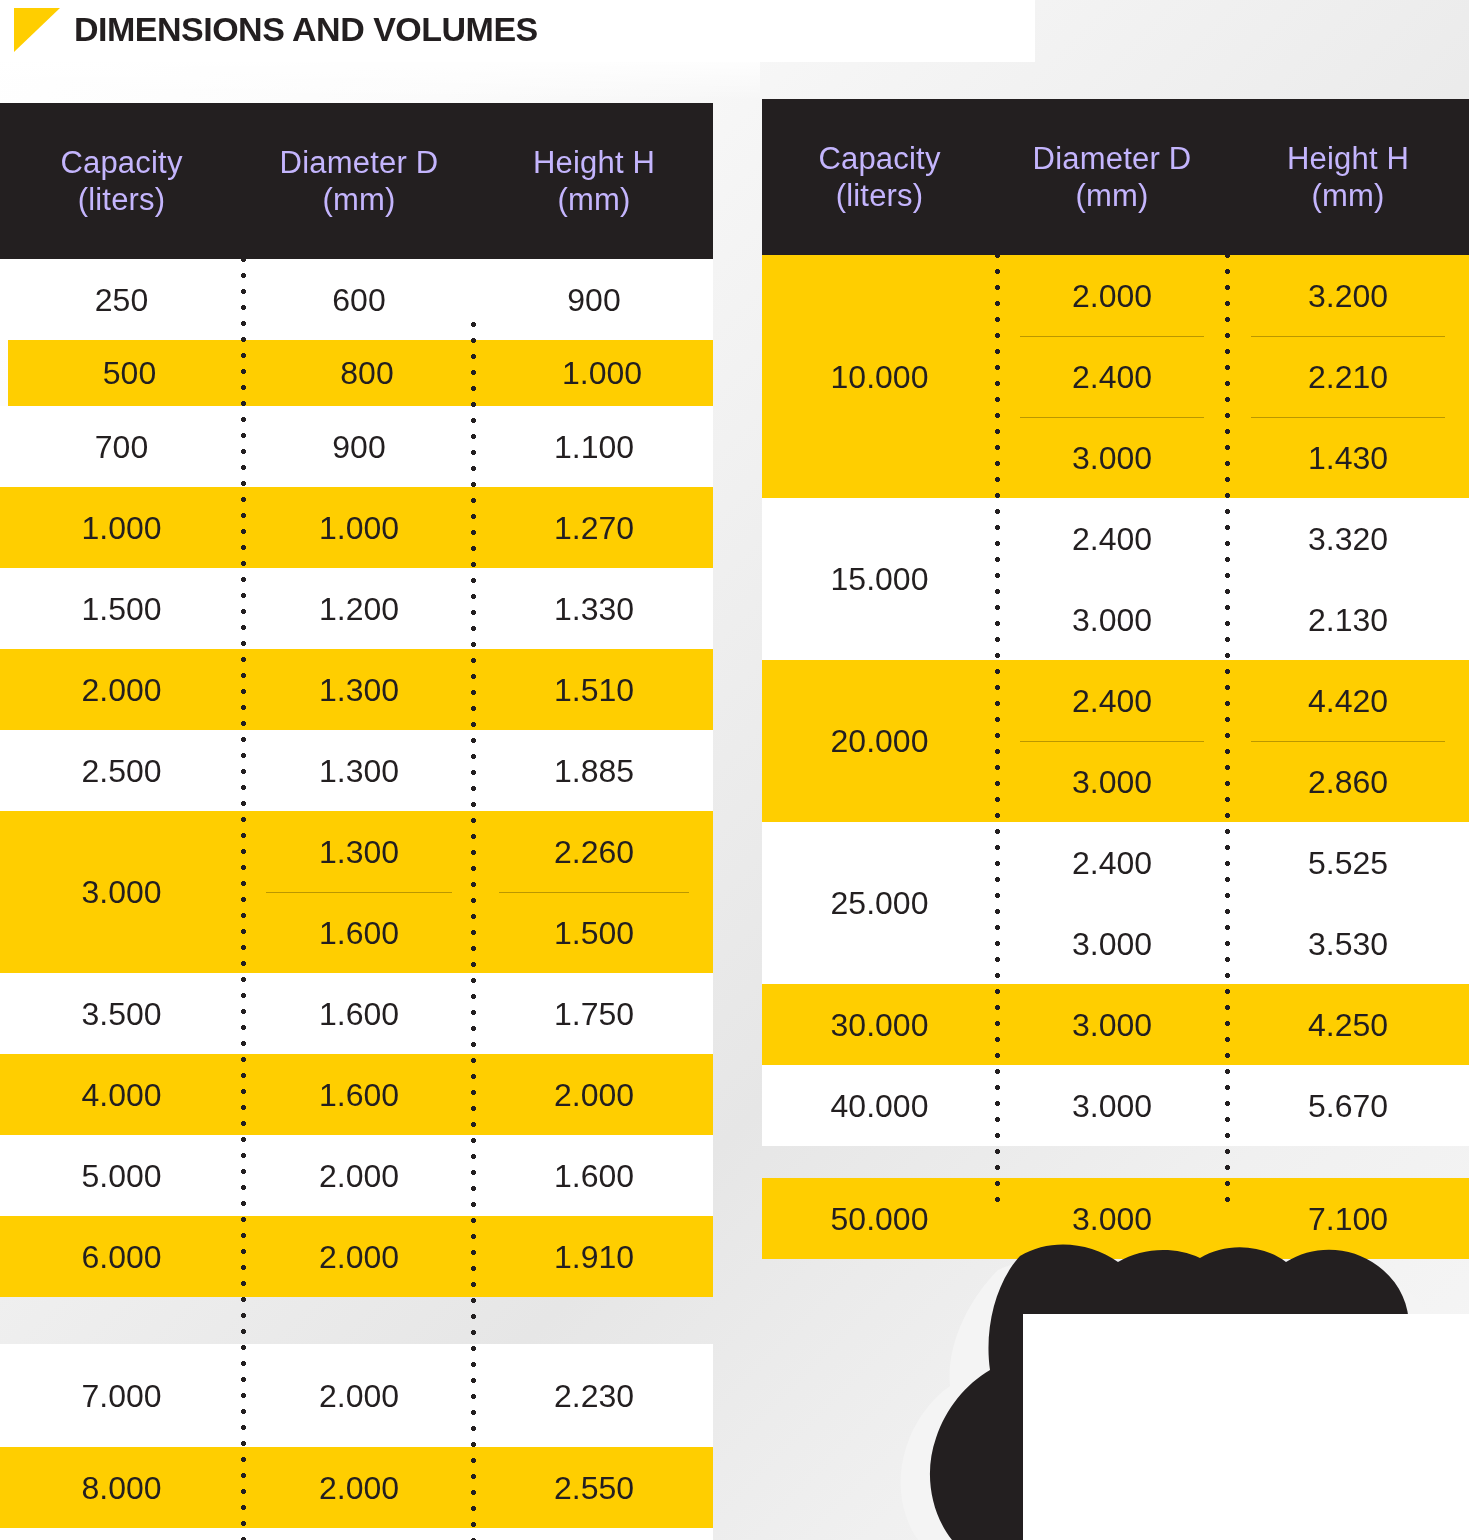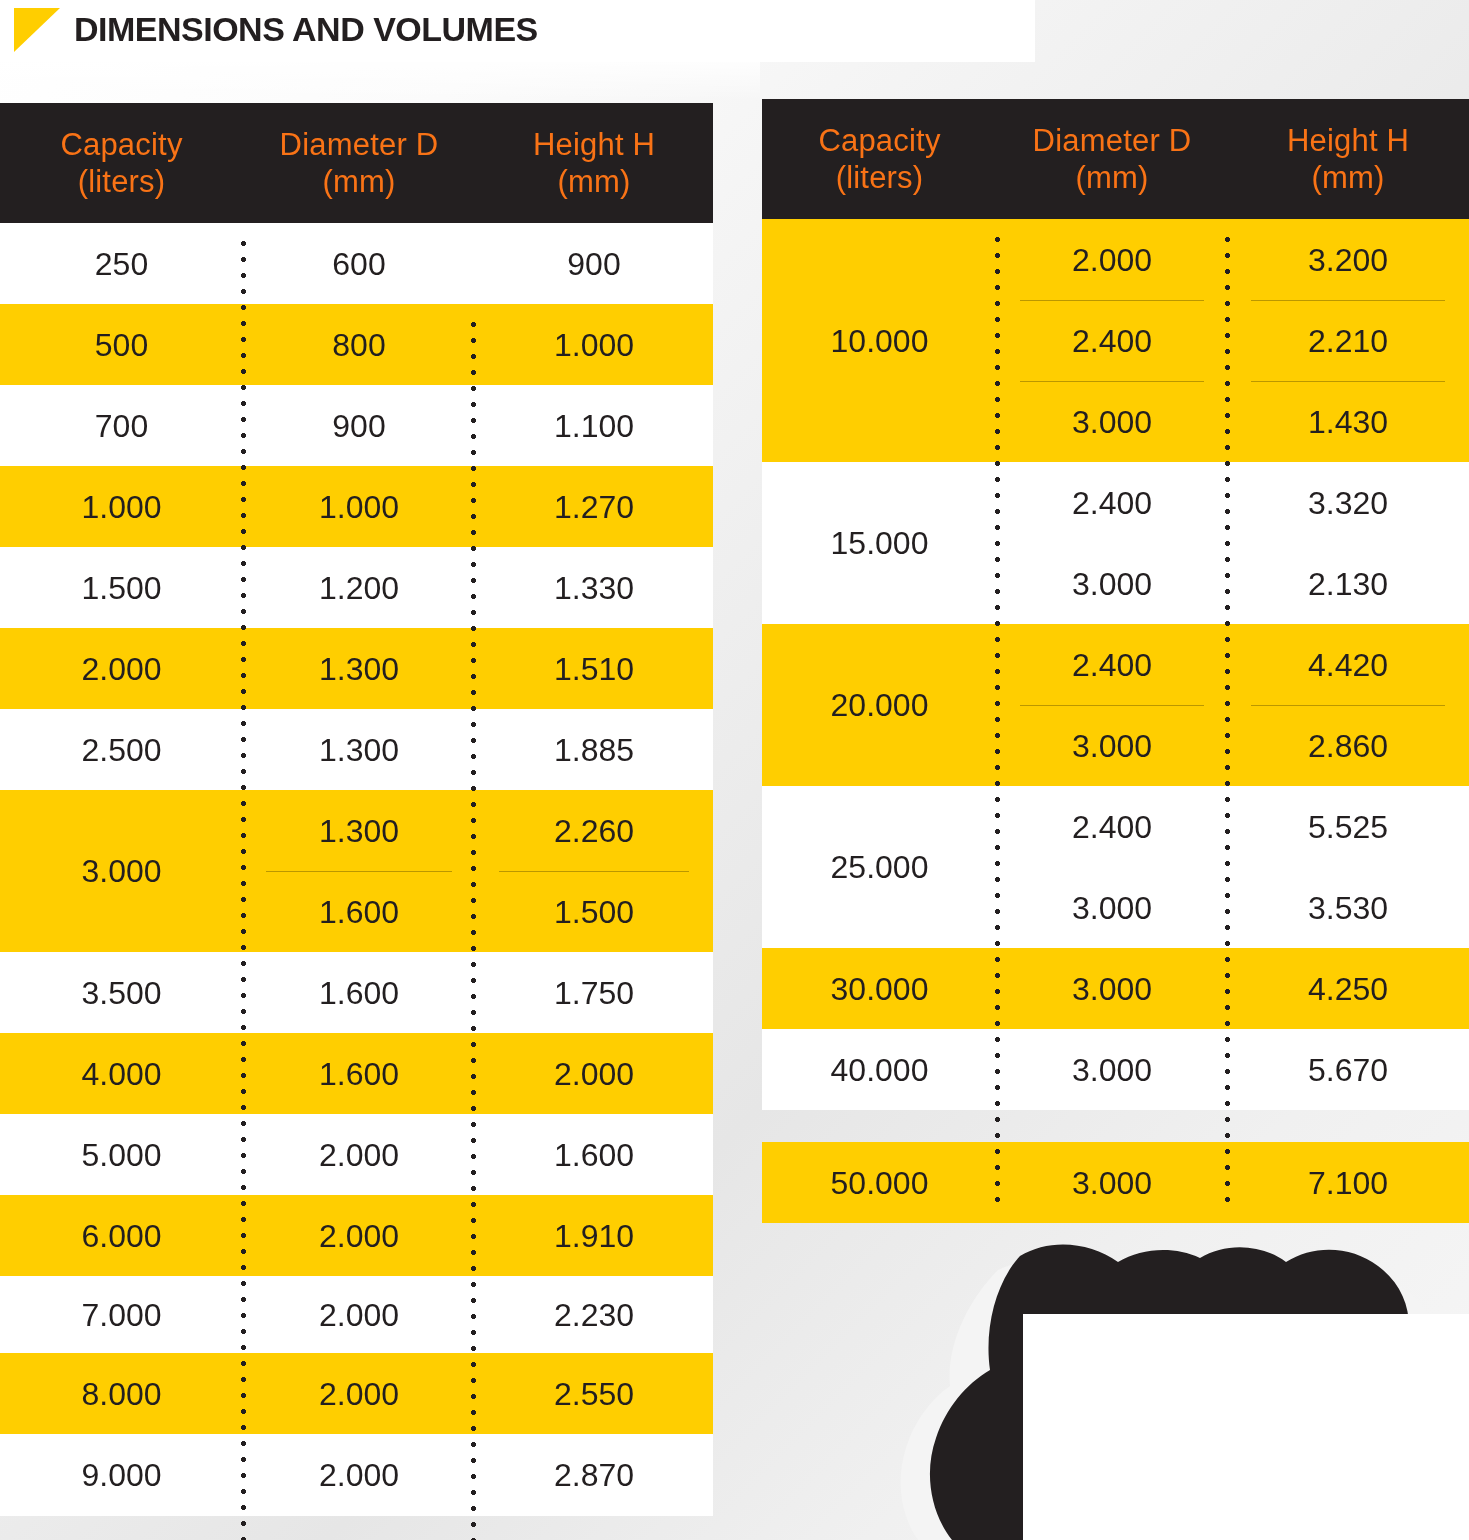--- a/index.html
+++ b/index.html
@@ -38,22 +38,22 @@
   }
 
   
   .table{
     position:absolute;
   }
   .tbl-left{left:0px;top:103px;width:713px;}
   .tbl-right{left:762px;top:99px;width:707px;}
 
   .thead{
-    background:#231F20;color:#f97316;
-    display:flex;height:120px;align-items:center;justify-content:space-between;
+    background:#231F20;color:#c4b5fd;
+    display:flex;height:156px;align-items:center;justify-content:space-between;
   }
   .thead .hcell{
     flex:0 0 auto;text-align:center;
     font-size:31px;line-height:37px;font-weight:normal;
     letter-spacing:0.2px;
   }
 
   .trow{display:flex;position:relative;}
   .trow.white{background:#ffffff;}
   .trow.yellow{background:#FFCE00;}
@@ -130,21 +130,21 @@
           <div class="cell c0">
             <div class="sub">250</div>
           </div>
           <div class="cell c1">
             <div class="sub">600</div>
           </div>
           <div class="cell c2">
             <div class="sub">900</div>
           </div>
         </div>
-        <div class="trow yellow" style="height: 81px;">
+        <div class="trow yellow" style="height: 66px; margin-left: 8px;">
           <div class="cell c0">
             <div class="sub">500</div>
           </div>
           <div class="cell c1">
             <div class="sub">800</div>
           </div>
           <div class="cell c2">
             <div class="sub">1.000</div>
           </div>
         </div>
@@ -253,21 +253,21 @@
           <div class="cell c0">
             <div class="sub">6.000</div>
           </div>
           <div class="cell c1">
             <div class="sub">2.000</div>
           </div>
           <div class="cell c2">
             <div class="sub">1.910</div>
           </div>
         </div>
-        <div class="trow white" style="height: 77px;">
+        <div class="trow white" style="height: 103px; margin-top: 47px;">
           <div class="cell c0">
             <div class="sub">7.000</div>
           </div>
           <div class="cell c1">
             <div class="sub">2.000</div>
           </div>
           <div class="cell c2">
             <div class="sub">2.230</div>
           </div>
         </div>

